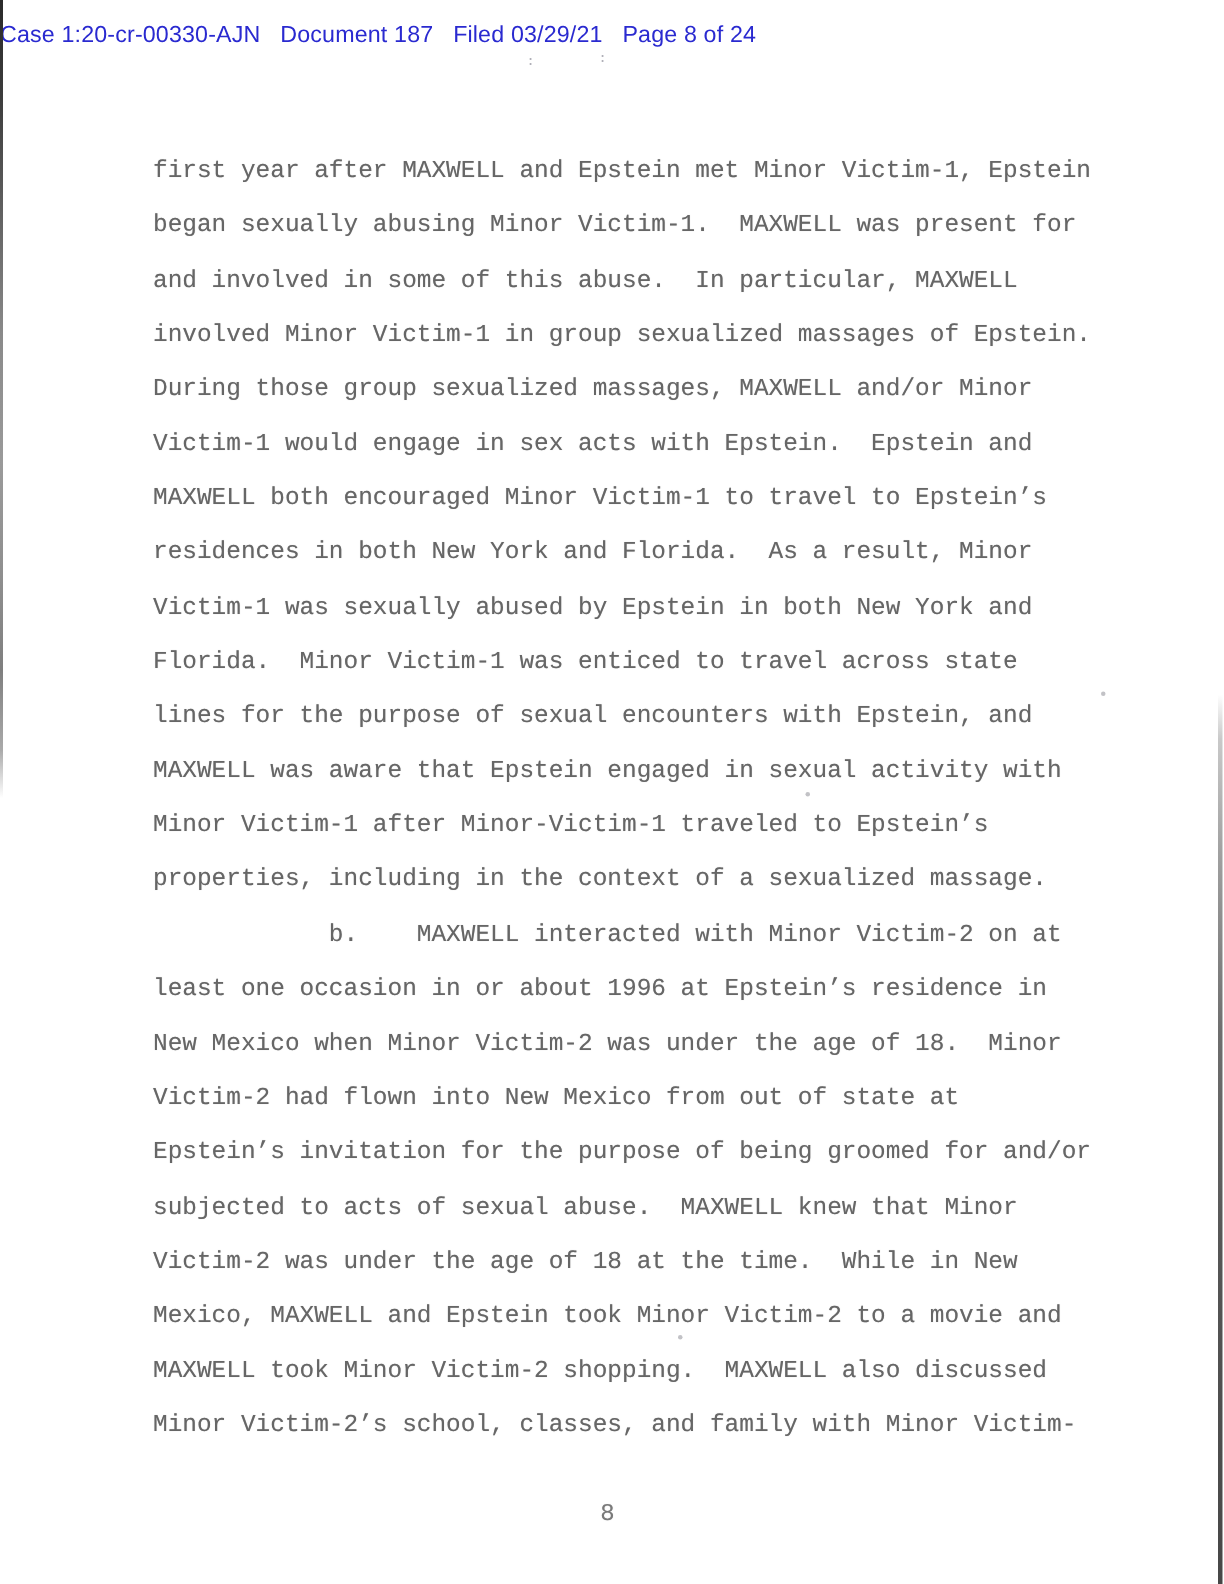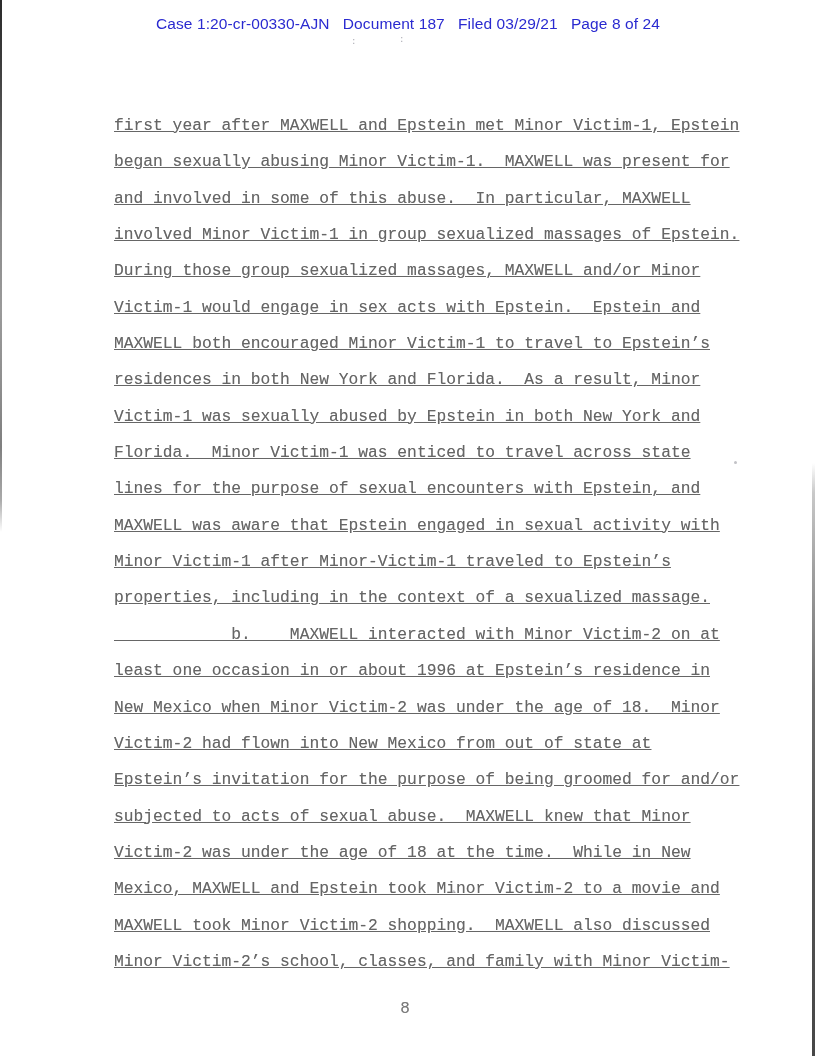--- a/index.html
+++ b/index.html
@@ -13,40 +13,38 @@
     height: 1056px;
     background: #ffffff;
     overflow: hidden;
     font-family: "Liberation Sans", sans-serif;
   }
   .header-stamp {
     position: absolute;
     top: 15px;
     left: 0;
     width: 816px;
-    text-align: center;
     font-family: "Liberation Sans", sans-serif;
     font-size: 15.5px;
     font-weight: 400;
     color: #2a2ad0;
     white-space: pre;
     letter-spacing: 0.1px;
   }
   .body-text {
     position: absolute;
     left: 98px;
     top: 92px;
-    margin: 16px;
+    margin: 4px;
     font-family: "Liberation Mono", "DejaVu Sans Mono", monospace;
     font-size: 16.3px;
     line-height: 36.35px;
     color: #666666;
     white-space: pre;
     text-shadow: 0 0 0.5px rgba(120,120,120,0.55);
-    text-decoration: underline;
   }
   .page-number {
     position: absolute;
     top: 1000px;
     left: 0;
     width: 810px;
     text-align: center;
     font-family: "Liberation Mono", "DejaVu Sans Mono", monospace;
     font-size: 16px;
     color: #7a7a7a;

